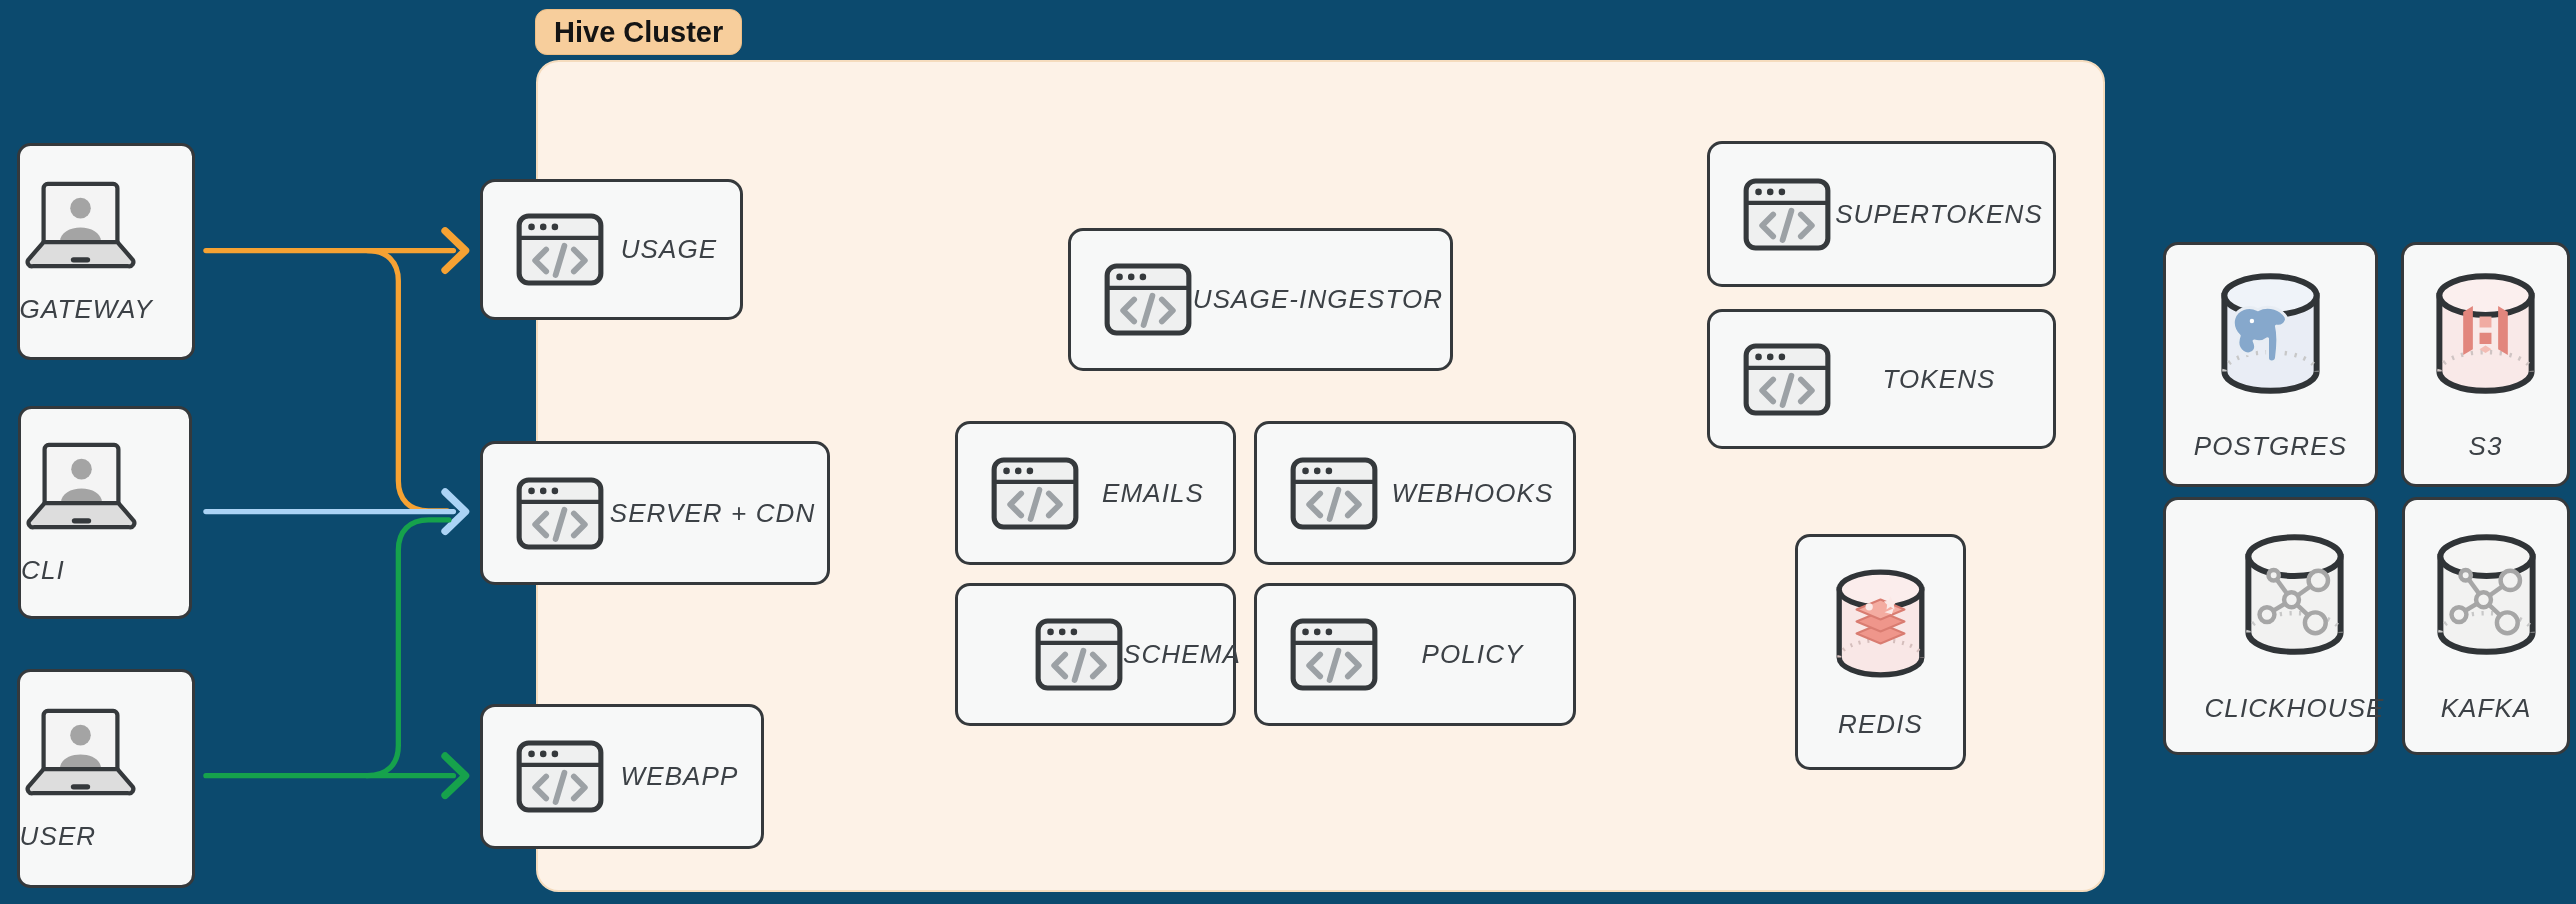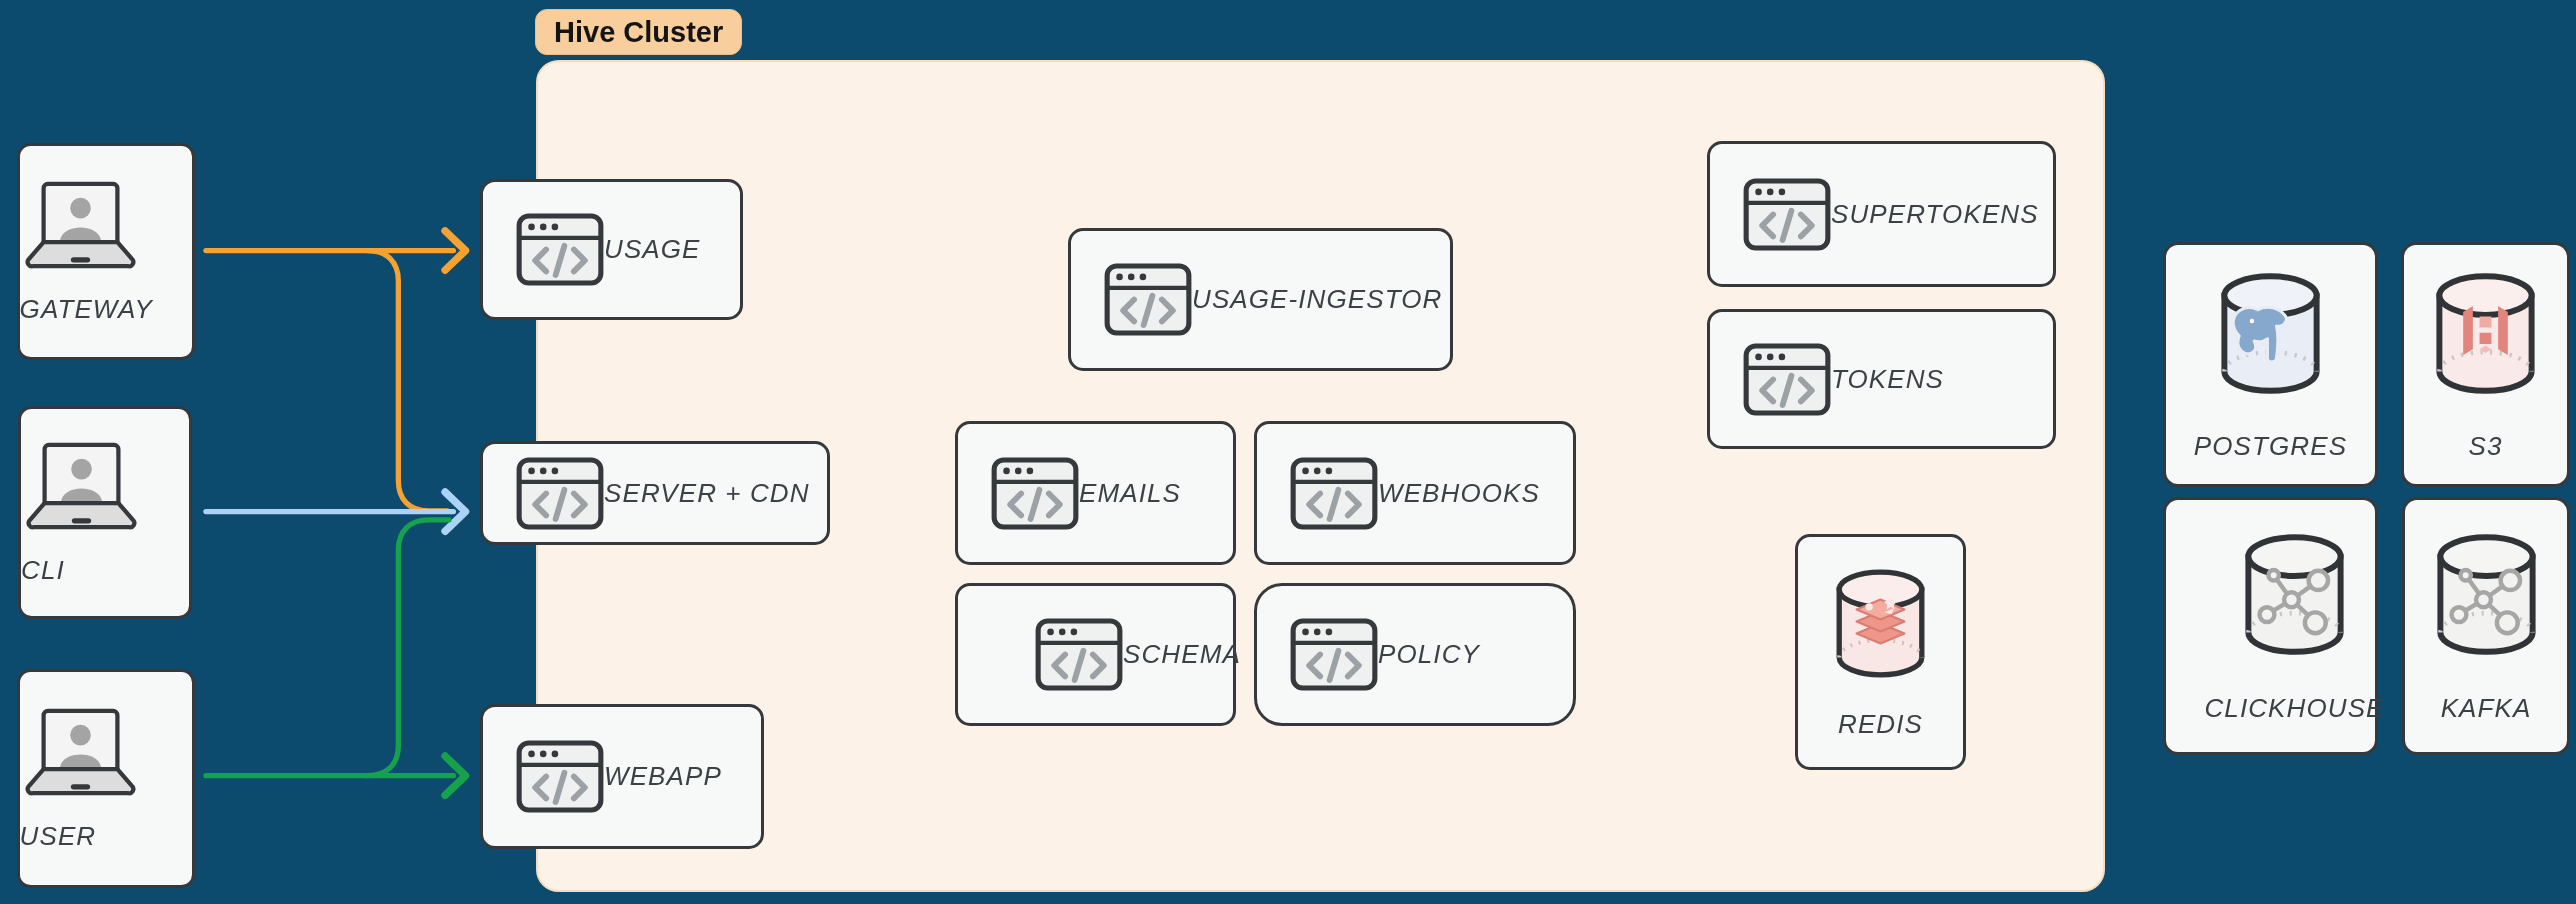--- a/index.html
+++ b/index.html
@@ -18,21 +18,21 @@
     padding:4.5px 18px;font-size:29px;font-weight:600;color:#141414;line-height:1.2;
   }
   
   .node{
     position:absolute;background:#F7F8F8;border:3.8px solid #35393C;border-radius:15px;
     box-sizing:border-box;z-index:2;display:flex;
   }
   .service{flex-direction:row;align-items:center;}
   .service .icn{margin-left:33px;flex:0 0 auto;}
   .service-label{
-    flex:1;text-align:left;font-style:italic;font-weight:500;font-size:26px;
+    flex:1;text-align:center;font-style:italic;font-weight:500;font-size:26px;
     letter-spacing:1.1px;color:#3C4146;padding-right:6px;white-space:nowrap;
   }
   .actor{flex-direction:column;align-items:flex-start;justify-content:center;gap:18px;border-radius:13.6px;}
   .actor-label,.db-label{
     font-style:italic;font-weight:500;font-size:26px;letter-spacing:1.1px;color:#3C4146;white-space:nowrap;
   }
   .dbcard{flex-direction:column;align-items:center;justify-content:center;gap:22.6px;}
   
   #edges{position:absolute;left:0;top:0;z-index:1;}
   #edges path{fill:none;stroke-linecap:round;stroke-linejoin:round;}
@@ -157,21 +157,21 @@
       </svg>
     <div class="actor-label">USER</div>
   </div>
 
   <div class="node service" style="left:480px;top:179px;width:263px;height:141px;">
     <svg class="icn" width="88" height="73" viewBox="0 0 117 97">
         <use href="#sym-code-window"></use>
       </svg>
     <div class="service-label">USAGE</div>
   </div>
-  <div class="node service" style="left:480px;top:441px;width:350px;height:104px;">
+  <div class="node service" style="left:480px;top:441px;width:350px;height:144px;">
     <svg class="icn" width="88" height="73" viewBox="0 0 117 97">
         <use href="#sym-code-window"></use>
       </svg>
     <div class="service-label">SERVER + CDN</div>
   </div>
   <div class="node service" style="left:480px;top:704px;width:284px;height:145px;">
     <svg class="icn" width="88" height="73" viewBox="0 0 117 97">
         <use href="#sym-code-window"></use>
       </svg>
     <div class="service-label">WEBAPP</div>
@@ -193,21 +193,21 @@
         <use href="#sym-code-window"></use>
       </svg>
     <div class="service-label">WEBHOOKS</div>
   </div>
   <div class="node service" style="left:955px;top:583px;width:281px;height:143px;padding-left:44px;">
     <svg class="icn" width="88" height="73" viewBox="0 0 117 97">
         <use href="#sym-code-window"></use>
       </svg>
     <div class="service-label">SCHEMA</div>
   </div>
-  <div class="node service" style="left:1254px;top:583px;width:322px;height:143px;border-radius:28px;">
+  <div class="node service" style="left:1254px;top:583px;width:322px;height:143px;">
     <svg class="icn" width="88" height="73" viewBox="0 0 117 97">
         <use href="#sym-code-window"></use>
       </svg>
     <div class="service-label">POLICY</div>
   </div>
   <div class="node service" style="left:1707px;top:141px;width:349px;height:146px;">
     <svg class="icn" width="88" height="73" viewBox="0 0 117 97">
         <use href="#sym-code-window"></use>
       </svg>
     <div class="service-label">SUPERTOKENS</div>

